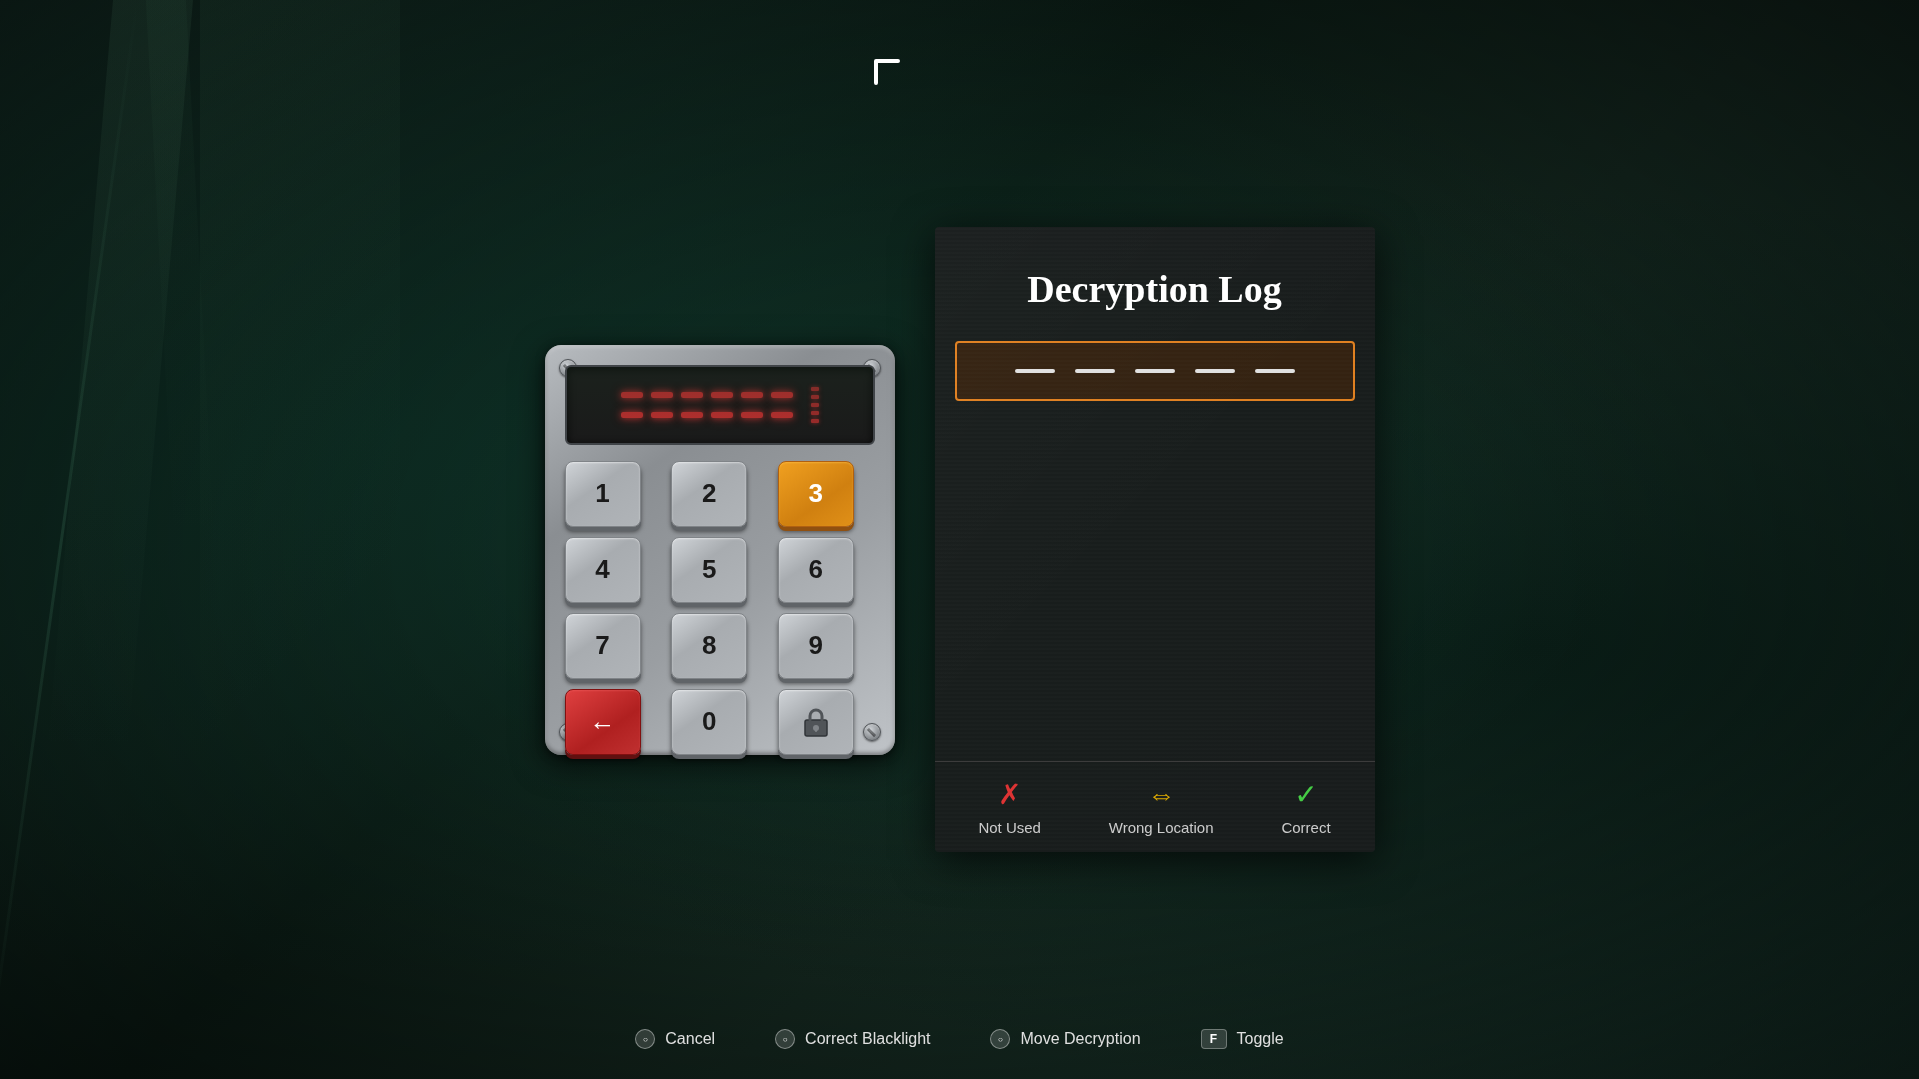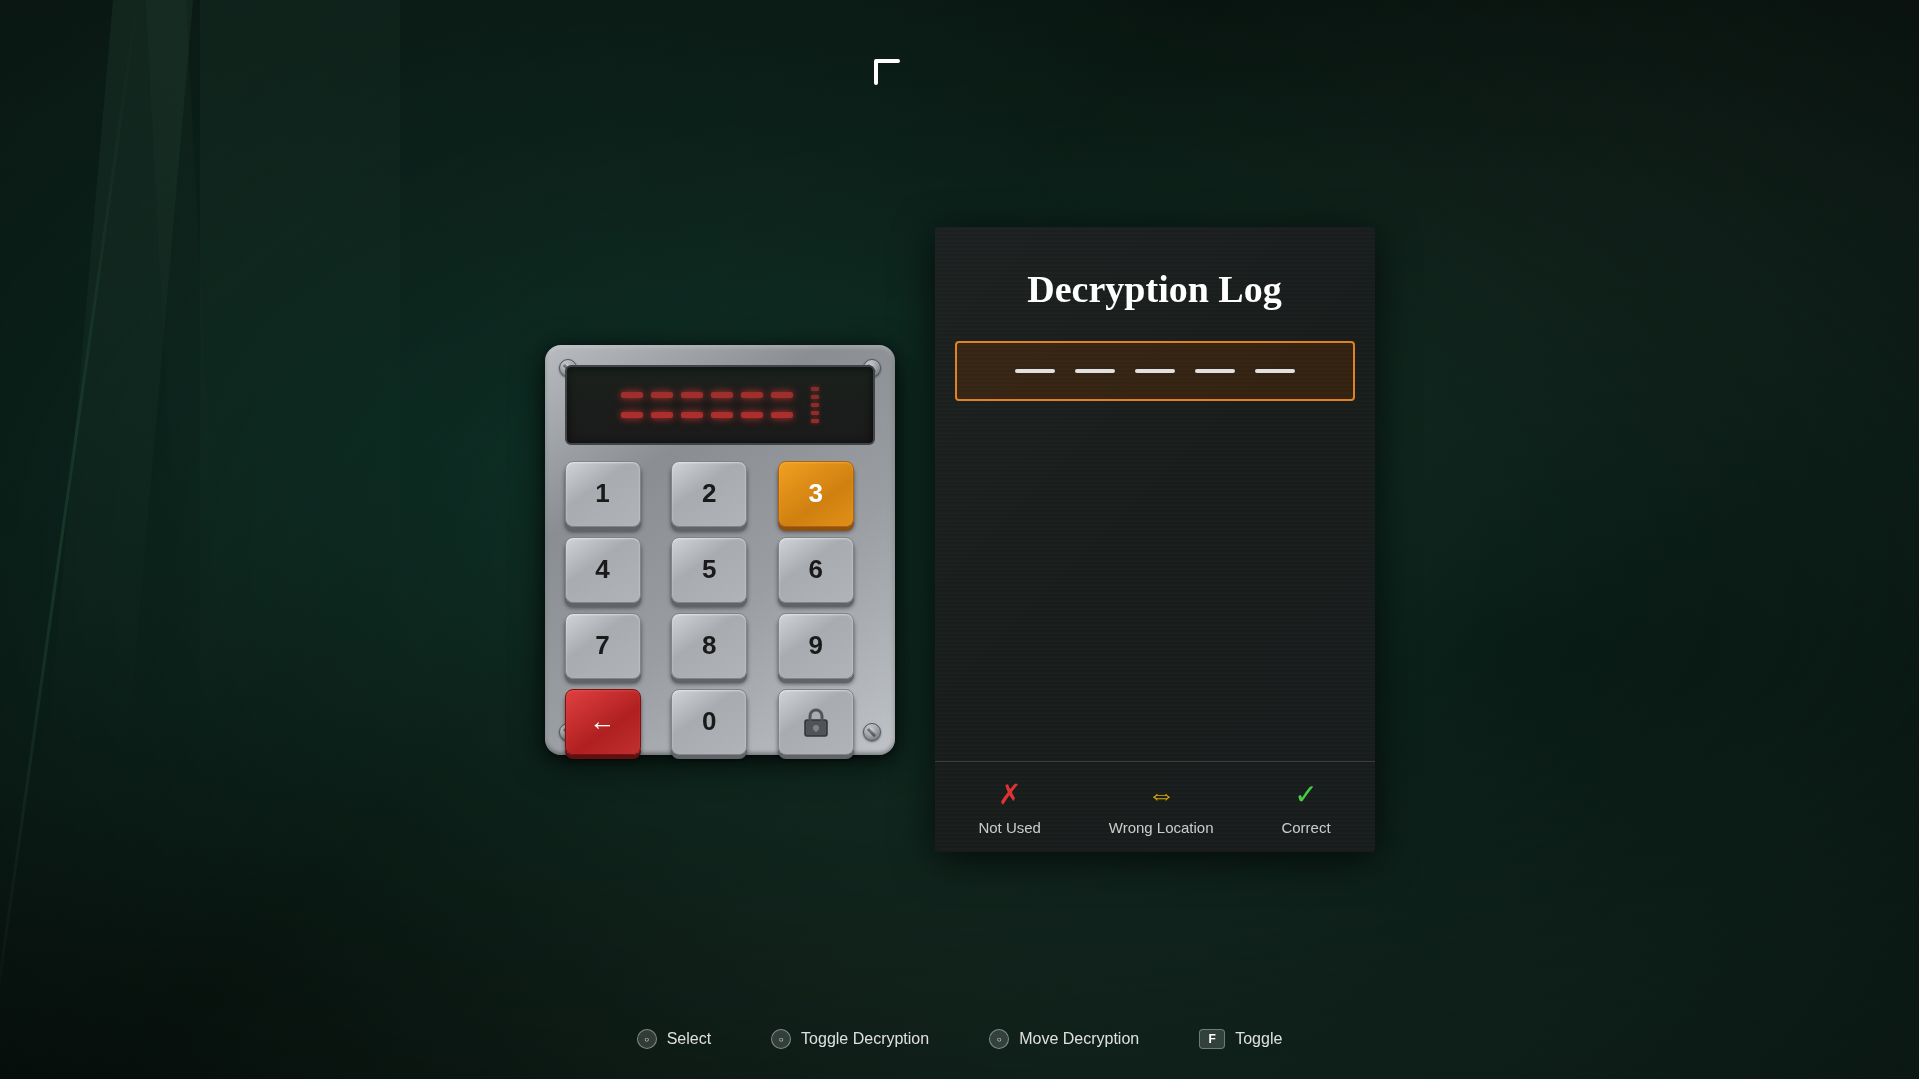--- a/index.html
+++ b/index.html
@@ -491,25 +491,25 @@
         <span class="legend-icon green-check">✓</span>
         <span class="legend-label">Correct</span>
       </div>
     </div>
   </div>
 </div>
 
 <div class="bottom-controls">
   <div class="control-item">
     <span class="control-icon ps-btn" style="background:rgba(255,255,255,0.15); border:1px solid rgba(255,255,255,0.4); font-size:8px;">○</span>
-    <span>Select</span>
+    <span>Cancel</span>
   </div>
   <div class="control-item">
     <span class="control-icon ps-btn" style="background:rgba(255,255,255,0.15); border:1px solid rgba(255,255,255,0.4); font-size:8px;">○</span>
-    <span>Toggle Decryption</span>
+    <span>Correct Blacklight</span>
   </div>
   <div class="control-item">
     <span class="control-icon ps-btn" style="background:rgba(255,255,255,0.15); border:1px solid rgba(255,255,255,0.4); font-size:8px;">○</span>
     <span>Move Decryption</span>
   </div>
   <div class="control-item">
     <span class="control-icon" style="font-size:12px; font-weight:bold;">F</span>
     <span>Toggle</span>
   </div>
 </div>

